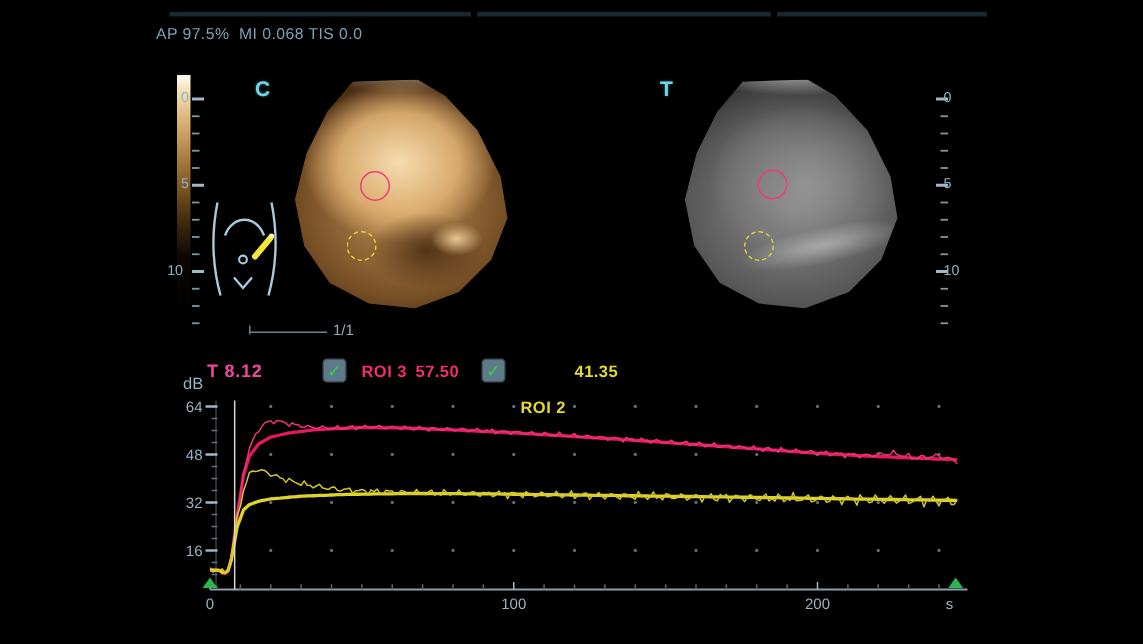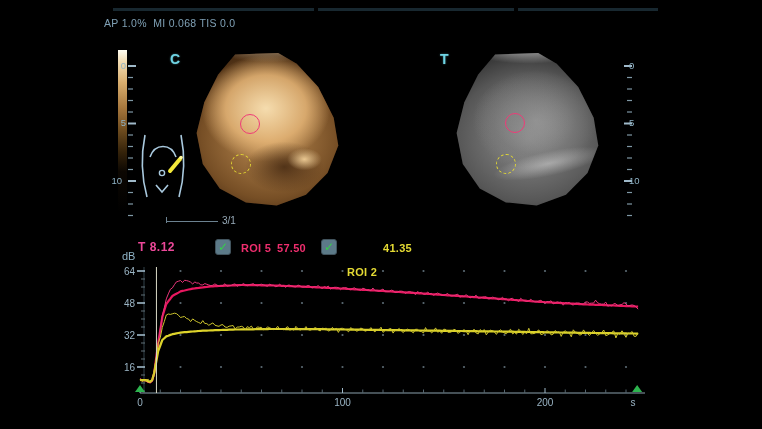--- a/index.html
+++ b/index.html
@@ -51,21 +51,21 @@
 </style>
 </head>
 <body>
 
 <div id="screen">
 
   <div class="topbar" style="left:113px;width:201px;"></div>
   <div class="topbar" style="left:318px;width:196px;"></div>
   <div class="topbar" style="left:518px;width:140px;"></div>
 
-  <div class="info">AP 1.0%  MI 0.068 TIS 0.0</div>
+  <div class="info">AP 97.5%  MI 0.068 TIS 0.0</div>
 
   <div class="colorbar"></div>
   <svg id="ruler-left" class="ruler" style="left:126px;top:56px;" width="16" height="164">
       <line x1="2" y1="10" x2="10" y2="10" stroke="#9fb9c9" stroke-width="2"></line>
       <line x1="2" y1="21.5" x2="7" y2="21.5" stroke="#7f98a6" stroke-width="1.2"></line>
       <line x1="2" y1="33" x2="7" y2="33" stroke="#7f98a6" stroke-width="1.2"></line>
       <line x1="2" y1="44.5" x2="7" y2="44.5" stroke="#7f98a6" stroke-width="1.2"></line>
       <line x1="2" y1="56" x2="7" y2="56" stroke="#7f98a6" stroke-width="1.2"></line>
       <line x1="2" y1="67.5" x2="10" y2="67.5" stroke="#9fb9c9" stroke-width="2"></line>
       <line x1="2" y1="79" x2="7" y2="79" stroke="#7f98a6" stroke-width="1.2"></line>
@@ -97,21 +97,21 @@
     <path d="M13,24 C18,10 34,10 39,24" stroke="#a9c9de" stroke-width="1.6" fill="none"></path>
     <circle cx="25" cy="40" r="2.6" stroke="#a9c9de" stroke-width="1.4" fill="none"></circle>
     <path d="M19,52 L25,59 L31,52" stroke="#a9c9de" stroke-width="1.6" fill="none"></path>
     <line x1="33" y1="38" x2="43" y2="26" stroke="#f3e83a" stroke-width="4" stroke-linecap="round"></line>
     <circle cx="44" cy="24.5" r="1.8" fill="#fff8a0"></circle>
   </svg>
 
 
   <div class="pageline" style="left:166px;top:217px;width:1px;height:6px;"></div>
   <div class="pageline" style="left:166px;top:221px;width:52px;height:1px;"></div>
-  <div class="pagetext" style="left:222px;top:215px;">3/1</div>
+  <div class="pagetext" style="left:222px;top:215px;">1/1</div>
 
   <div class="mode-label" style="left:440px;top:51px;">T</div>
 
   <div class="fan fan-right">
     <div class="fan-layer fl-lesion"></div>
     <div class="fan-layer fl-streak"></div>
     <div class="roi roi-pink" style="left:53px;top:60px;"></div>
     <div class="roi roi-yellow" style="left:44px;top:101px;"></div>
   </div>
 
@@ -133,21 +133,21 @@
     </svg>
   <div class="dlabel dl-right" style="left:629px;top:61px;">0</div>
   <div class="dlabel dl-right" style="left:629px;top:118px;">5</div>
   <div class="dlabel dl-right" style="left:629px;top:176px;">10</div>
 
   <div class="treadout">T 8.12</div>
 
   <div class="checkbox" style="left:215px;top:239px;">
     <span>✓</span>
   </div>
-  <div class="roi-label" style="left:241px;top:242px;color:#ef2e6e;">ROI 5</div>
+  <div class="roi-label" style="left:241px;top:242px;color:#ef2e6e;">ROI 3</div>
   <div class="roi-label" style="left:277px;top:242px;color:#ef2e6e;text-align:right;">57.50</div>
 
   <div class="checkbox" style="left:321px;top:239px;">
     <span>✓</span>
   </div>
   <div class="roi-label" style="left:347px;top:242px;color:#e4da33;margin-top:24px;">ROI 2</div>
   <div class="roi-label" style="left:383px;top:242px;color:#e4da33;">41.35</div>
 
   <div class="db-label">dB</div>
 

